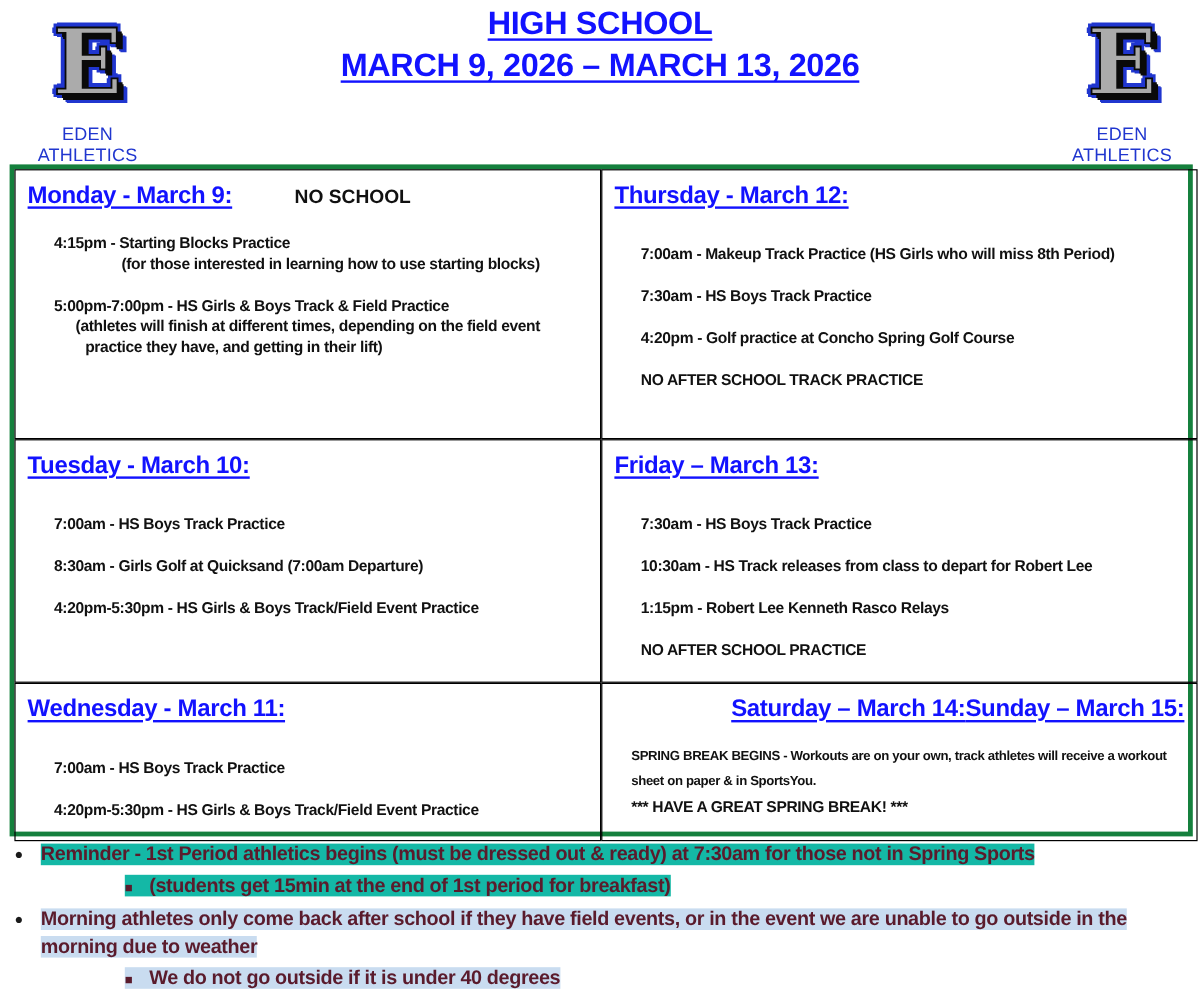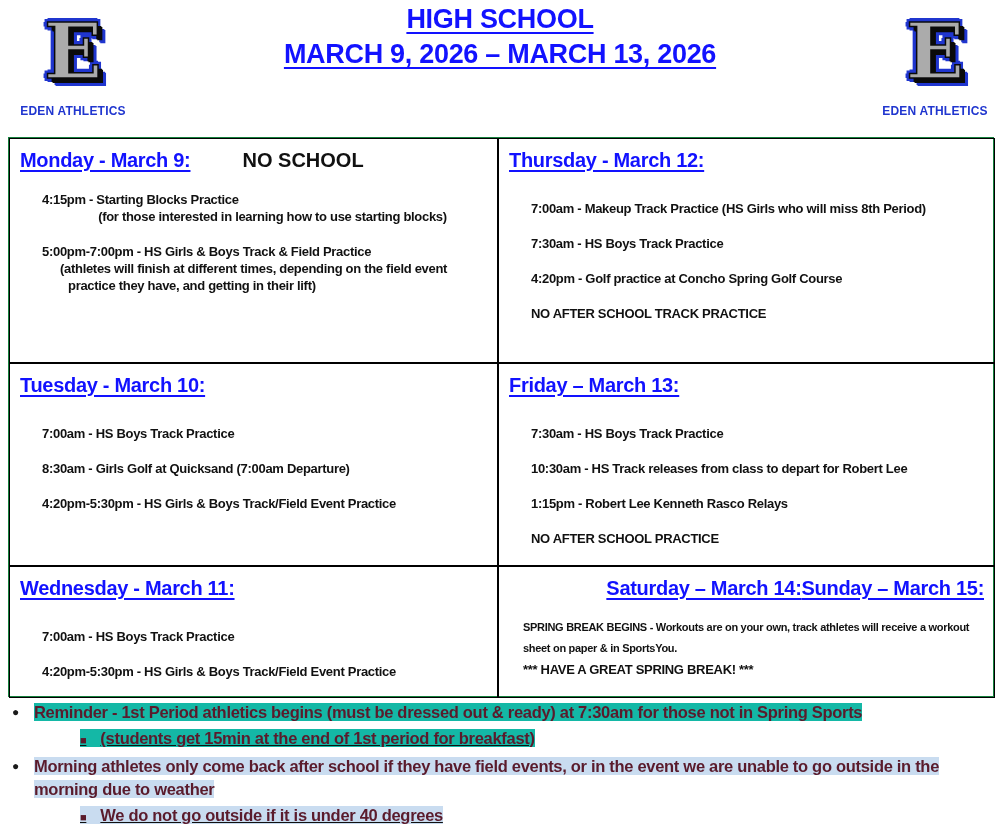--- a/index.html
+++ b/index.html
@@ -20,55 +20,55 @@
   .logo-e{
     display:inline-block;font-family:"DejaVu Serif", serif;font-weight:bold;
     font-size:76px;line-height:92px;color:#ababab;
     -webkit-text-stroke:1.5px #0a0a0a;
     text-shadow:
       4px 4px 0 #0a0a0a,5px 5px 0 #0a0a0a,
       -3px -3px 0 #2036cf,3px -3px 0 #2036cf,-3px 3px 0 #2036cf,
       0 -4px 0 #2036cf,-4px 0 0 #2036cf,0 4px 0 #2036cf,
       7px 7px 0 #2036cf,8px 8px 0 #2036cf;
   }
-  .logo-caption{font-size:12px;font-weight:bold;color:#2036cf;margin-top:6px;letter-spacing:0.2px;}
+  .logo-caption{font-size:15px;font-weight:normal;color:#2036cf;margin-top:6px;letter-spacing:0.2px;}
   
   .grid{
     position:absolute;top:137px;left:8px;width:986px;height:560px;
     display:grid;grid-template-columns:489px 497px;grid-template-rows:225px 203px 132px;
-    border:1px solid #15803d;box-sizing:border-box;background:#fff;
+    border:4px solid #15803d;box-sizing:border-box;background:#fff;
   }
   .cell{border:1px solid #000;box-sizing:border-box;padding:8px 8px 0 10px;overflow:hidden;}
   .heading-row{display:flex;align-items:baseline;}
   .day-heading{
     color:#1212ff;font-weight:bold;font-size:20px;letter-spacing:-0.3px;line-height:26px;
     text-decoration:underline;text-decoration-thickness:2px;text-underline-offset:3px;
   }
-  .no-school{margin-left:52px;font-size:20px;font-weight:bold;color:#111;}
+  .no-school{margin-left:52px;font-size:16px;font-weight:bold;color:#111;}
   .event{
     margin:18px 0 0 22px;font-size:13px;font-weight:bold;letter-spacing:-0.3px;
     line-height:17px;color:#111;
   }
   .event.first{margin-top:27px;}
   .subnote{margin-top:0;margin-left:36px;text-align:center;}
   .subnote-wrap{margin-top:0;margin-left:48px;text-indent:-8px;max-width:430px;}
   .wk-headings{display:flex;justify-content:flex-end;padding-right:2px;}
   .wk-body{margin:16px 0 0 14px;font-size:11px;font-weight:bold;letter-spacing:-0.3px;
     line-height:21px;max-width:452px;color:#111;}
   .wk-body2{margin:0 0 0 14px;font-size:13px;font-weight:bold;letter-spacing:-0.3px;
     line-height:21px;color:#111;}
   
   .notes{position:absolute;top:701px;left:0;width:1002px;}
   .note-row{display:flex;align-items:flex-start;margin-bottom:3px;}
   .dot{width:22px;padding-left:12px;font-size:12px;line-height:23px;color:#1a1a1a;flex:none;}
   .note-text{
     font-size:16.5px;font-weight:bold;letter-spacing:-0.3px;line-height:23px;
     color:#5a1b2c;max-width:944px;
   }
-  .sub{padding-left:80px;text-decoration:underline;}
+  .sub{padding-left:104px;}
   .hl-yellow{background:#14b8a6;}
   .hl-blue{background:#c9dcf0;}
   .sq{font-size:11px;margin-right:14px;color:#5a1b2c;}
 </style>
 </head>
 <body>
 
 <div class="logo logo-left">
   <div class="logo-e">E</div>
   <div class="logo-caption">EDEN ATHLETICS</div>

